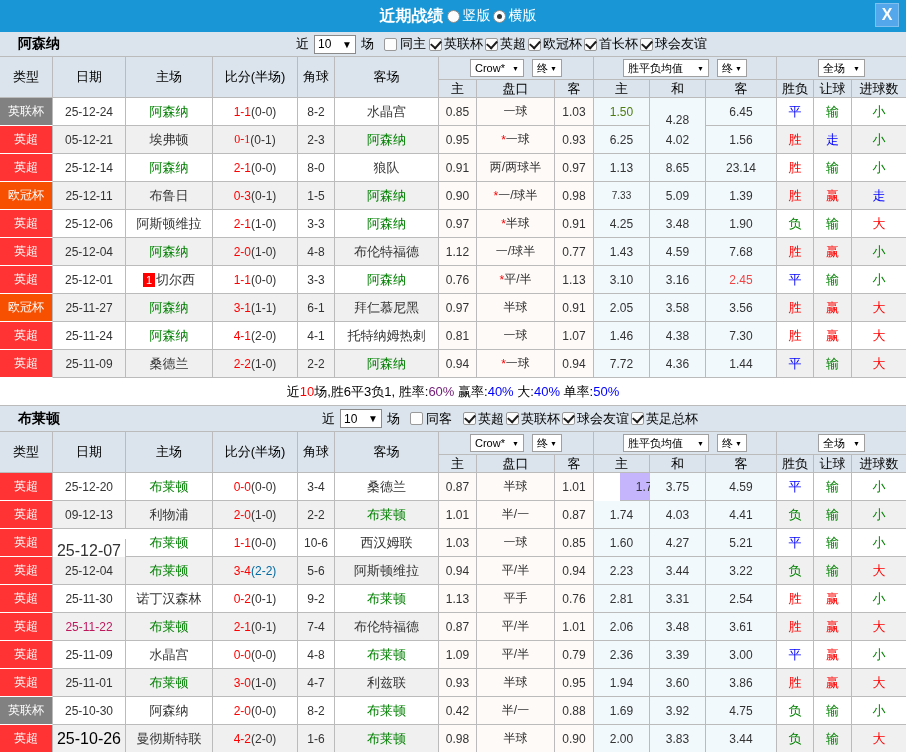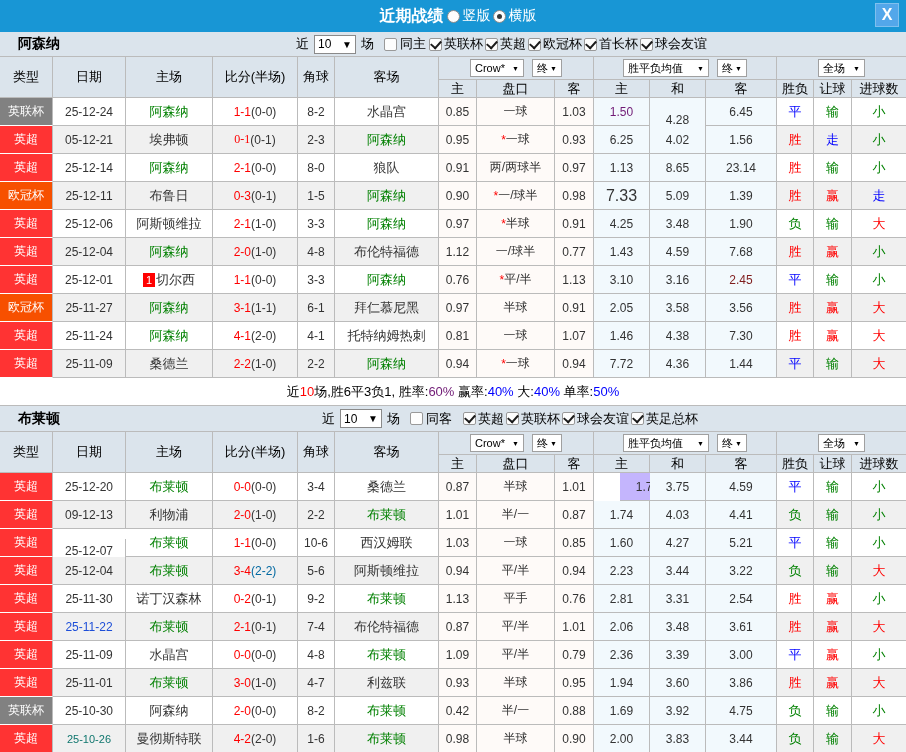--- a/index.html
+++ b/index.html
@@ -116,21 +116,21 @@
     </div>
     <div class="cell" style="left: 298px; top: 98px; width: 37px; height: 28px; background: rgb(255, 255, 255); color: rgb(51, 51, 51); font-size: 12px;">8-2</div>
     <div class="cell" style="left: 335px; top: 98px; width: 104px; height: 28px; background: rgb(255, 255, 255); font-size: 13px;">
       <span style="color: rgb(51, 51, 51);">水晶宫</span>
     </div>
     <div class="cell" style="left: 439px; top: 98px; width: 38px; height: 28px; background: rgb(254, 250, 248); color: rgb(51, 51, 51); font-size: 12px;">0.85</div>
     <div class="cell" style="left: 477px; top: 98px; width: 78px; height: 28px; background: rgb(254, 250, 248); font-size: 12px;">
       <span style="color: rgb(51, 51, 51);">一球</span>
     </div>
     <div class="cell" style="left: 555px; top: 98px; width: 39px; height: 28px; background: rgb(254, 250, 248); color: rgb(51, 51, 51); font-size: 12px;">1.03</div>
-    <div class="cell" style="left: 594px; top: 98px; width: 56px; height: 28px; background: rgb(242, 249, 253); color: #701a75; font-size: 12px;">1.50</div>
+    <div class="cell" style="left: 594px; top: 98px; width: 56px; height: 28px; background: rgb(242, 249, 253); color: #4d7c0f; font-size: 12px;">1.50</div>
     <div class="cell" style="left: 650px; top: 98px; width: 56px; height: 45px; background: rgb(242, 249, 253); color: rgb(51, 51, 51); font-size: 12px;">4.28</div>
     <div class="cell" style="left: 706px; top: 98px; width: 71px; height: 28px; background: rgb(242, 249, 253); color: rgb(51, 51, 51); font-size: 12px;">6.45</div>
     <div class="cell" style="left: 777px; top: 98px; width: 37px; height: 28px; background: rgb(255, 255, 255); font-size: 13px; color: rgb(0, 0, 255);">平</div>
     <div class="cell" style="left: 814px; top: 98px; width: 38px; height: 28px; background: rgb(255, 255, 255); font-size: 13px; color: rgb(0, 128, 0);">输</div>
     <div class="cell noR" style="left: 852px; top: 98px; width: 54px; height: 28px; background: rgb(255, 255, 255); font-size: 13px; color: rgb(0, 128, 0);">小</div>
     <div class="cell" style="left: 0px; top: 126px; width: 53px; height: 28px; background: rgb(255, 51, 51); color: rgb(255, 255, 255); font-size: 12px; border-bottom-color: rgb(255, 255, 255);">英超</div>
     <div class="cell" style="left: 53px; top: 126px; width: 73px; height: 28px; background: rgb(240, 240, 240); color: rgb(51, 51, 51); font-size: 12px;">05-12-21</div>
     <div class="cell" style="left: 126px; top: 126px; width: 87px; height: 28px; background: rgb(240, 240, 240); font-size: 13px;">
       <span style="color: rgb(51, 51, 51);">埃弗顿</span>
     </div>
@@ -190,21 +190,21 @@
     <div class="cell" style="left: 298px; top: 182px; width: 37px; height: 28px; background: rgb(240, 240, 240); color: rgb(51, 51, 51); font-size: 12px;">1-5</div>
     <div class="cell" style="left: 335px; top: 182px; width: 104px; height: 28px; background: rgb(240, 240, 240); font-size: 13px;">
       <span style="color: rgb(0, 128, 0);">阿森纳</span>
     </div>
     <div class="cell" style="left: 439px; top: 182px; width: 38px; height: 28px; background: rgb(254, 250, 248); color: rgb(51, 51, 51); font-size: 12px;">0.90</div>
     <div class="cell" style="left: 477px; top: 182px; width: 78px; height: 28px; background: rgb(254, 250, 248); font-size: 12px;">
       <span style="color: rgb(255, 0, 0);">*</span>
       <span style="color: rgb(51, 51, 51);">一/球半</span>
     </div>
     <div class="cell" style="left: 555px; top: 182px; width: 39px; height: 28px; background: rgb(254, 250, 248); color: rgb(51, 51, 51); font-size: 12px;">0.98</div>
-    <div class="cell" style="left: 594px; top: 182px; width: 56px; height: 28px; background: rgb(242, 249, 253); color: rgb(51, 51, 51); font-size: 16px;">7.33</div>
+    <div class="cell" style="left: 594px; top: 182px; width: 56px; height: 28px; background: rgb(242, 249, 253); color: rgb(51, 51, 51); font-size: 10px;">7.33</div>
     <div class="cell" style="left: 650px; top: 182px; width: 56px; height: 28px; background: rgb(242, 249, 253); color: rgb(51, 51, 51); font-size: 12px;">5.09</div>
     <div class="cell" style="left: 706px; top: 182px; width: 71px; height: 28px; background: rgb(242, 249, 253); color: rgb(51, 51, 51); font-size: 12px;">1.39</div>
     <div class="cell" style="left: 777px; top: 182px; width: 37px; height: 28px; background: rgb(240, 240, 240); font-size: 13px; color: rgb(255, 0, 0);">胜</div>
     <div class="cell" style="left: 814px; top: 182px; width: 38px; height: 28px; background: rgb(240, 240, 240); font-size: 13px; color: rgb(255, 0, 0);">赢</div>
     <div class="cell noR" style="left: 852px; top: 182px; width: 54px; height: 28px; background: rgb(240, 240, 240); font-size: 13px; color: rgb(0, 0, 255);">走</div>
     <div class="cell" style="left: 0px; top: 210px; width: 53px; height: 28px; background: rgb(255, 51, 51); color: rgb(255, 255, 255); font-size: 12px; border-bottom-color: rgb(255, 255, 255);">英超</div>
     <div class="cell" style="left: 53px; top: 210px; width: 73px; height: 28px; background: rgb(255, 255, 255); color: rgb(51, 51, 51); font-size: 12px;">25-12-06</div>
     <div class="cell" style="left: 126px; top: 210px; width: 87px; height: 28px; background: rgb(255, 255, 255); font-size: 13px;">
       <span style="color: rgb(51, 51, 51);">阿斯顿维拉</span>
     </div>
@@ -267,21 +267,21 @@
       <span style="color: rgb(0, 128, 0);">阿森纳</span>
     </div>
     <div class="cell" style="left: 439px; top: 266px; width: 38px; height: 28px; background: rgb(254, 250, 248); color: rgb(51, 51, 51); font-size: 12px;">0.76</div>
     <div class="cell" style="left: 477px; top: 266px; width: 78px; height: 28px; background: rgb(254, 250, 248); font-size: 12px;">
       <span style="color: rgb(255, 0, 0);">*</span>
       <span style="color: rgb(51, 51, 51);">平/半</span>
     </div>
     <div class="cell" style="left: 555px; top: 266px; width: 39px; height: 28px; background: rgb(254, 250, 248); color: rgb(51, 51, 51); font-size: 12px;">1.13</div>
     <div class="cell" style="left: 594px; top: 266px; width: 56px; height: 28px; background: rgb(242, 249, 253); color: rgb(51, 51, 51); font-size: 12px;">3.10</div>
     <div class="cell" style="left: 650px; top: 266px; width: 56px; height: 28px; background: rgb(242, 249, 253); color: rgb(51, 51, 51); font-size: 12px;">3.16</div>
-    <div class="cell" style="left: 706px; top: 266px; width: 71px; height: 28px; background: rgb(242, 249, 253); color: #7f1d1d; font-size: 12px;">2.45</div>
+    <div class="cell" style="left: 706px; top: 266px; width: 71px; height: 28px; background: rgb(242, 249, 253); color: #ef4444; font-size: 12px;">2.45</div>
     <div class="cell" style="left: 777px; top: 266px; width: 37px; height: 28px; background: rgb(255, 255, 255); font-size: 13px; color: rgb(0, 0, 255);">平</div>
     <div class="cell" style="left: 814px; top: 266px; width: 38px; height: 28px; background: rgb(255, 255, 255); font-size: 13px; color: rgb(0, 128, 0);">输</div>
     <div class="cell noR" style="left: 852px; top: 266px; width: 54px; height: 28px; background: rgb(255, 255, 255); font-size: 13px; color: rgb(0, 128, 0);">小</div>
     <div class="cell" style="left: 0px; top: 294px; width: 53px; height: 28px; background: rgb(247, 80, 0); color: rgb(255, 255, 255); font-size: 12px; border-bottom-color: rgb(255, 255, 255);">欧冠杯</div>
     <div class="cell" style="left: 53px; top: 294px; width: 73px; height: 28px; background: rgb(240, 240, 240); color: rgb(51, 51, 51); font-size: 12px;">25-11-27</div>
     <div class="cell" style="left: 126px; top: 294px; width: 87px; height: 28px; background: rgb(240, 240, 240); font-size: 13px;">
       <span style="color: rgb(0, 128, 0);">阿森纳</span>
     </div>
     <div class="cell" style="left: 213px; top: 294px; width: 85px; height: 28px; background: rgb(240, 240, 240); font-size: 12px;">
       <span style="color: rgb(255, 0, 0);">3-1</span>
@@ -467,21 +467,21 @@
       <span style="color: rgb(51, 51, 51);">半/一</span>
     </div>
     <div class="cell" style="left: 555px; top: 501px; width: 39px; height: 28px; background: rgb(254, 250, 248); color: rgb(51, 51, 51); font-size: 12px;">0.87</div>
     <div class="cell" style="left: 594px; top: 501px; width: 56px; height: 28px; background: rgb(242, 249, 253); color: rgb(51, 51, 51); font-size: 12px;">1.74</div>
     <div class="cell" style="left: 650px; top: 501px; width: 56px; height: 28px; background: rgb(242, 249, 253); color: rgb(51, 51, 51); font-size: 12px;">4.03</div>
     <div class="cell" style="left: 706px; top: 501px; width: 71px; height: 28px; background: rgb(242, 249, 253); color: rgb(51, 51, 51); font-size: 12px;">4.41</div>
     <div class="cell" style="left: 777px; top: 501px; width: 37px; height: 28px; background: rgb(240, 240, 240); font-size: 13px; color: rgb(0, 128, 0);">负</div>
     <div class="cell" style="left: 814px; top: 501px; width: 38px; height: 28px; background: rgb(240, 240, 240); font-size: 13px; color: rgb(0, 128, 0);">输</div>
     <div class="cell noR" style="left: 852px; top: 501px; width: 54px; height: 28px; background: rgb(240, 240, 240); font-size: 13px; color: rgb(0, 128, 0);">小</div>
     <div class="cell" style="left: 0px; top: 529px; width: 53px; height: 28px; background: rgb(255, 51, 51); color: rgb(255, 255, 255); font-size: 12px; border-bottom-color: rgb(255, 255, 255);">英超</div>
-    <div class="cell" style="left: 53px; top: 539px; width: 73px; height: 25px; background: rgb(255, 255, 255); color: rgb(51, 51, 51); font-size: 12px;">25-12-07</div>
+    <div class="cell" style="left: 53px; top: 539px; width: 73px; height: 25px; background: rgb(255, 255, 255); color: rgb(51, 51, 51); font-size: 16px;">25-12-07</div>
     <div class="cell" style="left: 126px; top: 529px; width: 87px; height: 28px; background: rgb(255, 255, 255); font-size: 13px;">
       <span style="color: rgb(0, 128, 0);">布莱顿</span>
     </div>
     <div class="cell" style="left: 213px; top: 529px; width: 85px; height: 28px; background: rgb(255, 255, 255); font-size: 12px;">
       <span style="color: rgb(255, 0, 0);">1-1</span>
       <span style="color: rgb(51, 51, 51);">(0-0)</span>
     </div>
     <div class="cell" style="left: 298px; top: 529px; width: 37px; height: 28px; background: rgb(255, 255, 255); color: rgb(51, 51, 51); font-size: 12px;">10-6</div>
     <div class="cell" style="left: 335px; top: 529px; width: 104px; height: 28px; background: rgb(255, 255, 255); font-size: 13px;">
       <span style="color: rgb(51, 51, 51);">西汉姆联</span>
@@ -539,21 +539,21 @@
       <span style="color: rgb(51, 51, 51);">平手</span>
     </div>
     <div class="cell" style="left: 555px; top: 585px; width: 39px; height: 28px; background: rgb(254, 250, 248); color: rgb(51, 51, 51); font-size: 12px;">0.76</div>
     <div class="cell" style="left: 594px; top: 585px; width: 56px; height: 28px; background: rgb(242, 249, 253); color: rgb(51, 51, 51); font-size: 12px;">2.81</div>
     <div class="cell" style="left: 650px; top: 585px; width: 56px; height: 28px; background: rgb(242, 249, 253); color: rgb(51, 51, 51); font-size: 12px;">3.31</div>
     <div class="cell" style="left: 706px; top: 585px; width: 71px; height: 28px; background: rgb(242, 249, 253); color: rgb(51, 51, 51); font-size: 12px;">2.54</div>
     <div class="cell" style="left: 777px; top: 585px; width: 37px; height: 28px; background: rgb(255, 255, 255); font-size: 13px; color: rgb(255, 0, 0);">胜</div>
     <div class="cell" style="left: 814px; top: 585px; width: 38px; height: 28px; background: rgb(255, 255, 255); font-size: 13px; color: rgb(255, 0, 0);">赢</div>
     <div class="cell noR" style="left: 852px; top: 585px; width: 54px; height: 28px; background: rgb(255, 255, 255); font-size: 13px; color: rgb(0, 128, 0);">小</div>
     <div class="cell" style="left: 0px; top: 613px; width: 53px; height: 28px; background: rgb(255, 51, 51); color: rgb(255, 255, 255); font-size: 12px; border-bottom-color: rgb(255, 255, 255);">英超</div>
-    <div class="cell" style="left: 53px; top: 613px; width: 73px; height: 28px; background: rgb(240, 240, 240); color: #1d4ed8; font-size: 12px;">25-11-22</div>
+    <div class="cell" style="left: 53px; top: 613px; width: 73px; height: 28px; background: rgb(240, 240, 240); color: #be185d; font-size: 12px;">25-11-22</div>
     <div class="cell" style="left: 126px; top: 613px; width: 87px; height: 28px; background: rgb(240, 240, 240); font-size: 13px;">
       <span style="color: rgb(0, 128, 0);">布莱顿</span>
     </div>
     <div class="cell" style="left: 213px; top: 613px; width: 85px; height: 28px; background: rgb(240, 240, 240); font-size: 12px;">
       <span style="color: rgb(255, 0, 0);">2-1</span>
       <span style="color: rgb(51, 51, 51);">(0-1)</span>
     </div>
     <div class="cell" style="left: 298px; top: 613px; width: 37px; height: 28px; background: rgb(240, 240, 240); color: rgb(51, 51, 51); font-size: 12px;">7-4</div>
     <div class="cell" style="left: 335px; top: 613px; width: 104px; height: 28px; background: rgb(240, 240, 240); font-size: 13px;">
       <span style="color: rgb(51, 51, 51);">布伦特福德</span>
@@ -635,21 +635,21 @@
       <span style="color: rgb(51, 51, 51);">半/一</span>
     </div>
     <div class="cell" style="left: 555px; top: 697px; width: 39px; height: 28px; background: rgb(254, 250, 248); color: rgb(51, 51, 51); font-size: 12px;">0.88</div>
     <div class="cell" style="left: 594px; top: 697px; width: 56px; height: 28px; background: rgb(242, 249, 253); color: rgb(51, 51, 51); font-size: 12px;">1.69</div>
     <div class="cell" style="left: 650px; top: 697px; width: 56px; height: 28px; background: rgb(242, 249, 253); color: rgb(51, 51, 51); font-size: 12px;">3.92</div>
     <div class="cell" style="left: 706px; top: 697px; width: 71px; height: 28px; background: rgb(242, 249, 253); color: rgb(51, 51, 51); font-size: 12px;">4.75</div>
     <div class="cell" style="left: 777px; top: 697px; width: 37px; height: 28px; background: rgb(255, 255, 255); font-size: 13px; color: rgb(0, 128, 0);">负</div>
     <div class="cell" style="left: 814px; top: 697px; width: 38px; height: 28px; background: rgb(255, 255, 255); font-size: 13px; color: rgb(0, 128, 0);">输</div>
     <div class="cell noR" style="left: 852px; top: 697px; width: 54px; height: 28px; background: rgb(255, 255, 255); font-size: 13px; color: rgb(0, 128, 0);">小</div>
     <div class="cell" style="left: 0px; top: 725px; width: 53px; height: 28px; background: rgb(255, 51, 51); color: rgb(255, 255, 255); font-size: 12px; border-bottom-color: rgb(255, 255, 255);">英超</div>
-    <div class="cell" style="left: 53px; top: 725px; width: 73px; height: 28px; background: rgb(240, 240, 240); color: #0f766e; font-size: 11px;">25-10-26</div>
+    <div class="cell" style="left: 53px; top: 725px; width: 73px; height: 28px; background: rgb(240, 240, 240); color: #000000; font-size: 16px;">25-10-26</div>
     <div class="cell" style="left: 126px; top: 725px; width: 87px; height: 28px; background: rgb(240, 240, 240); font-size: 13px;">
       <span style="color: rgb(51, 51, 51);">曼彻斯特联</span>
     </div>
     <div class="cell" style="left: 213px; top: 725px; width: 85px; height: 28px; background: rgb(240, 240, 240); font-size: 12px;">
       <span style="color: rgb(255, 0, 0);">4-2</span>
       <span style="color: rgb(51, 51, 51);">(2-0)</span>
     </div>
     <div class="cell" style="left: 298px; top: 725px; width: 37px; height: 28px; background: rgb(240, 240, 240); color: rgb(51, 51, 51); font-size: 12px;">1-6</div>
     <div class="cell" style="left: 335px; top: 725px; width: 104px; height: 28px; background: rgb(240, 240, 240); font-size: 13px;">
       <span style="color: rgb(0, 128, 0);">布莱顿</span>

